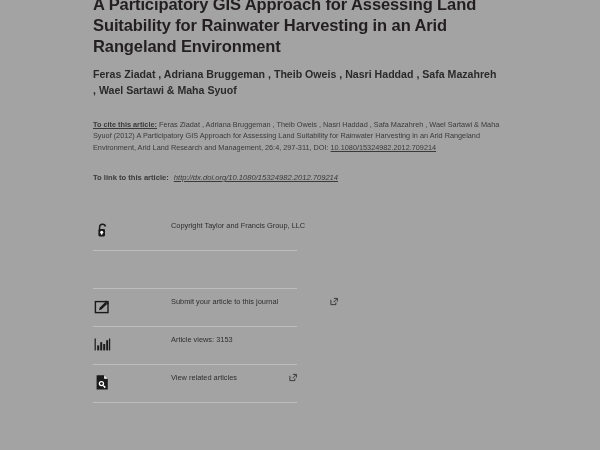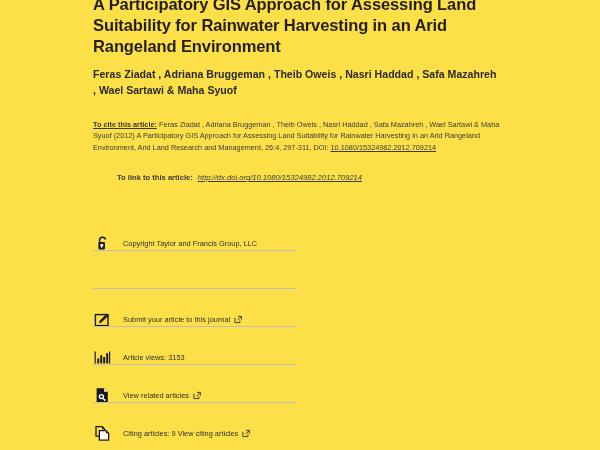--- a/index.html
+++ b/index.html
@@ -15,21 +15,21 @@
     overflow: hidden;
     position: relative;
   }
 
   .page {
     position: absolute;
     left: 0;
     top: 0;
     width: 600px;
     height: 450px;
-    background: #fde047;
+    background: #a3a3a3;
   }
 
   
   .title {
     position: absolute;
     left: 93px;
     top: -6px;
     width: 400px;
     font-size: 16.5px;
     font-weight: bold;
@@ -74,21 +74,20 @@
     position: absolute;
     left: 93px;
     top: 172px;
     width: 418px;
     font-size: 7.6px;
     line-height: 11px;
     color: #3a3a3a;
   }
   .link-block .lead {
     font-weight: bold;
-    margin-left: 24px;
   }
   .link-block .url {
     text-decoration: underline;
     margin-left: 5px;
     color: #3a3a3a;
     font-style: italic;
   }
 
   
   .meta-list {
@@ -105,24 +104,25 @@
     position: absolute;
     left: 0;
     top: 0;
     width: 204px;
     height: 1px;
     background: #bdbdbd;
   }
   .meta-row .row-inner {
     position: absolute;
     left: 0;
-    top: 22px;
+    top: 9px;
     display: flex;
-    align-items: center;
+    align-items: flex-start;
     white-space: nowrap;
+    gap: 48px;
   }
   .meta-icon {
     width: 19px;
     height: 19px;
     flex: 0 0 19px;
     display: flex;
     align-items: center;
     justify-content: center;
     color: #1a1a1a;
   }
@@ -240,34 +240,16 @@
             <path d="M1 2.6 V8 H6.6 V5.4" fill="none" stroke="#2e2e2e" stroke-width="1"></path>
             <path d="M4.4 1 H8.3 V4.6" fill="none" stroke="#2e2e2e" stroke-width="1"></path>
             <line x1="8.1" y1="1.2" x2="4.0" y2="5.3" stroke="#2e2e2e" stroke-width="1"></line>
           </svg>
         </span>
       </div>
     </div>
 
     <div class="meta-row">
       <div class="divider"></div>
-      <div class="row-inner">
-        <span class="meta-icon">
-          <svg width="17" height="17" viewBox="0 0 17 17">
-            <path d="M2.0 1.6 H8.2 L10.6 4.0 V11.2 H2.0 Z" fill="none" stroke="#1a1a1a" stroke-width="1.3"></path>
-            <path d="M8.0 1.6 L10.6 4.2 H8.0 Z" fill="#1a1a1a"></path>
-            <path d="M5.4 5.6 H12.0 L14.6 8.2 V15.2 H5.4 Z" fill="#ffffff" stroke="#1a1a1a" stroke-width="1.3"></path>
-            <path d="M11.9 5.6 L14.6 8.3 H11.9 Z" fill="#1a1a1a"></path>
-          </svg>
-        </span>
-        <span class="meta-label">Citing articles: 9 View citing articles</span>
-        <span class="ext-icon">
-          <svg width="9" height="9" viewBox="0 0 9 9">
-            <path d="M1 2.6 V8 H6.6 V5.4" fill="none" stroke="#2e2e2e" stroke-width="1"></path>
-            <path d="M4.4 1 H8.3 V4.6" fill="none" stroke="#2e2e2e" stroke-width="1"></path>
-            <line x1="8.1" y1="1.2" x2="4.0" y2="5.3" stroke="#2e2e2e" stroke-width="1"></line>
-          </svg>
-        </span>
-      </div>
     </div>
 
   </div>
 </div>
 
 </body></html>

